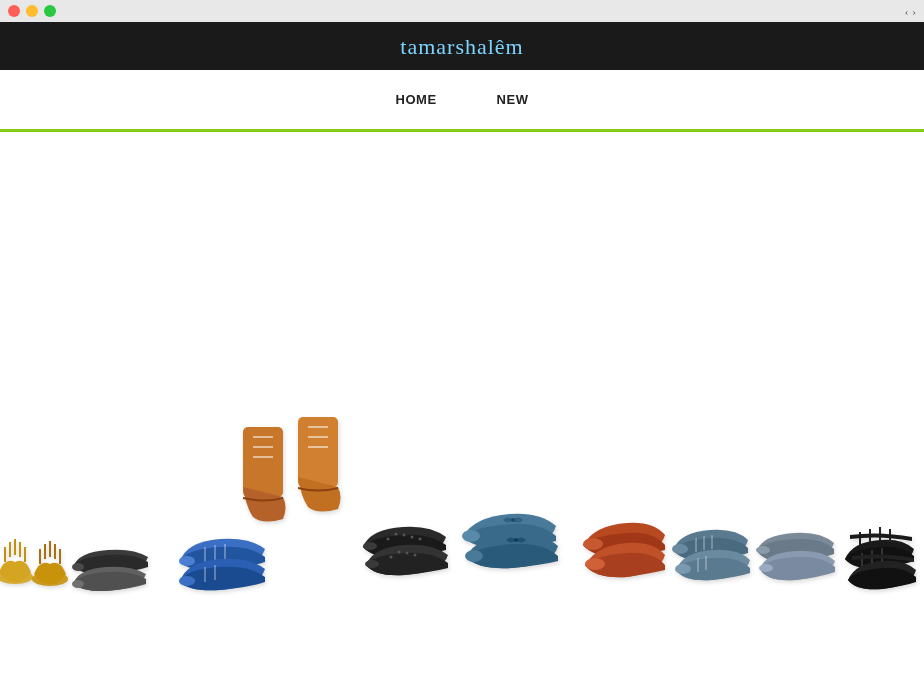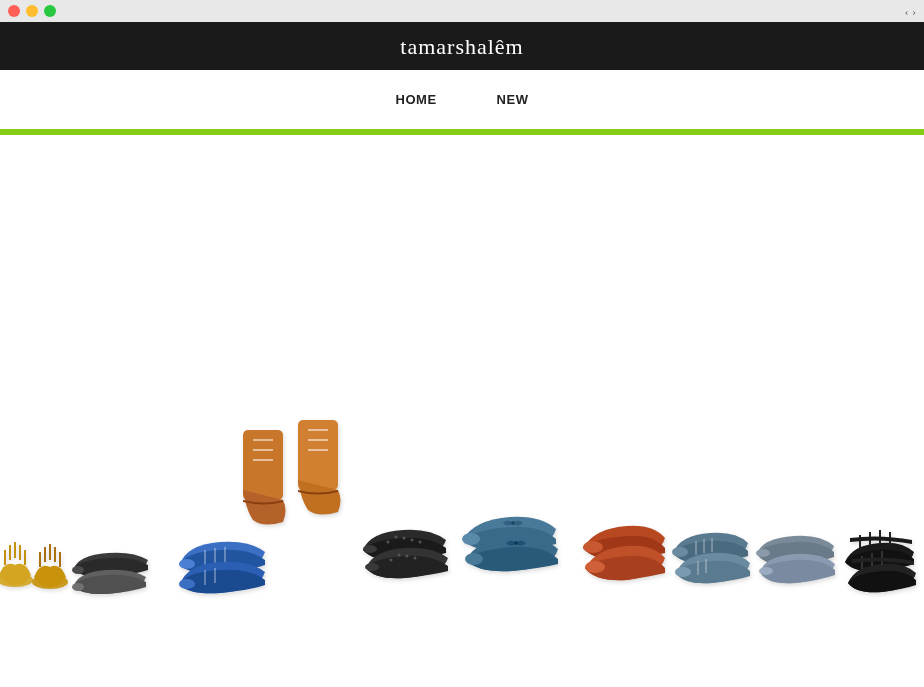--- a/index.html
+++ b/index.html
@@ -46,31 +46,31 @@
     }
 
     
     .site-header {
       background: #1a1a1a;
       text-align: center;
       padding: 12px 0 10px;
     }
 
     .site-title {
-      color: #ffffff;
+      color: #7dd3fc;
       font-family: Georgia, serif;
       font-size: 22px;
       font-weight: 400;
       letter-spacing: 1px;
     }
 
     
     .site-nav {
       background: #fff;
-      border-bottom: 6px solid #84cc16;
+      border-bottom: 3px solid #84cc16;
       display: flex;
       justify-content: center;
       align-items: center;
       padding: 0;
     }
 
     .nav-item {
       padding: 22px 30px;
       font-family: Arial, Helvetica, sans-serif;
       font-size: 13px;

